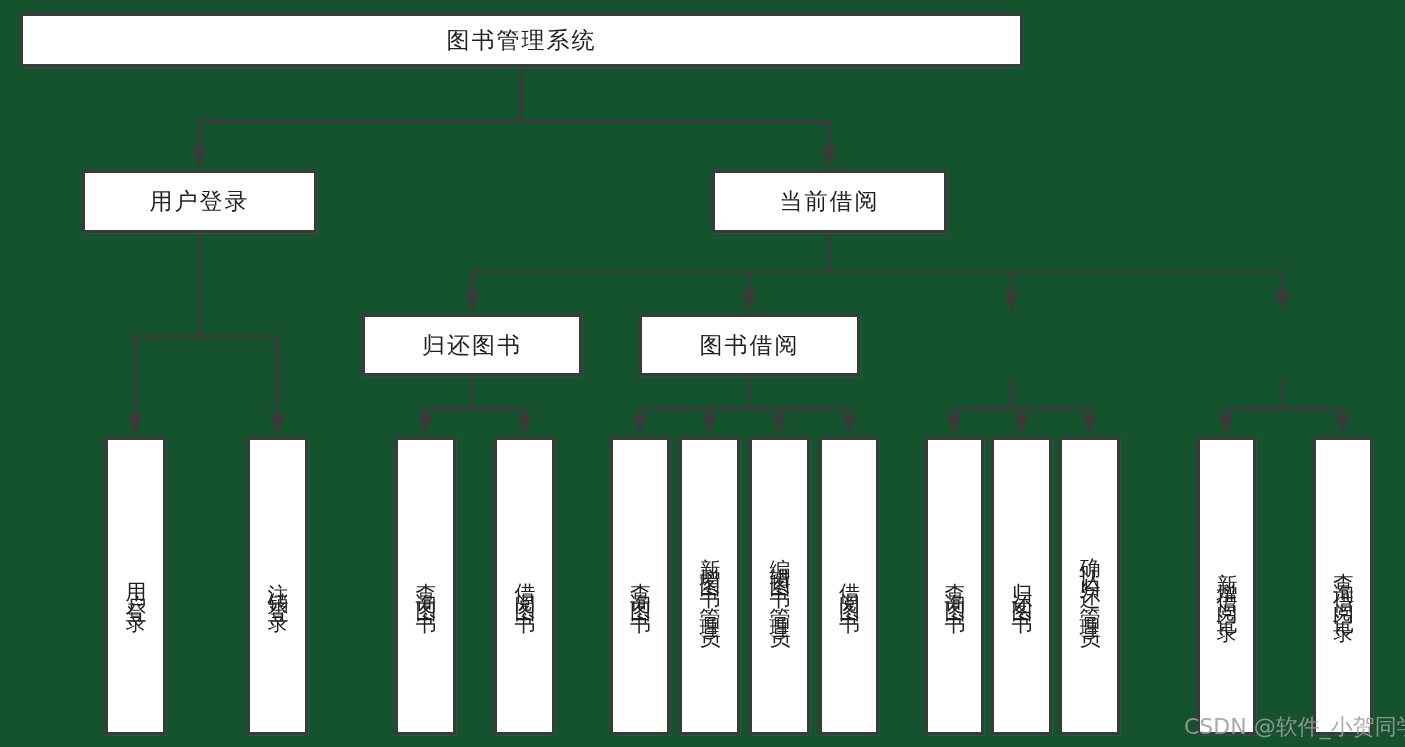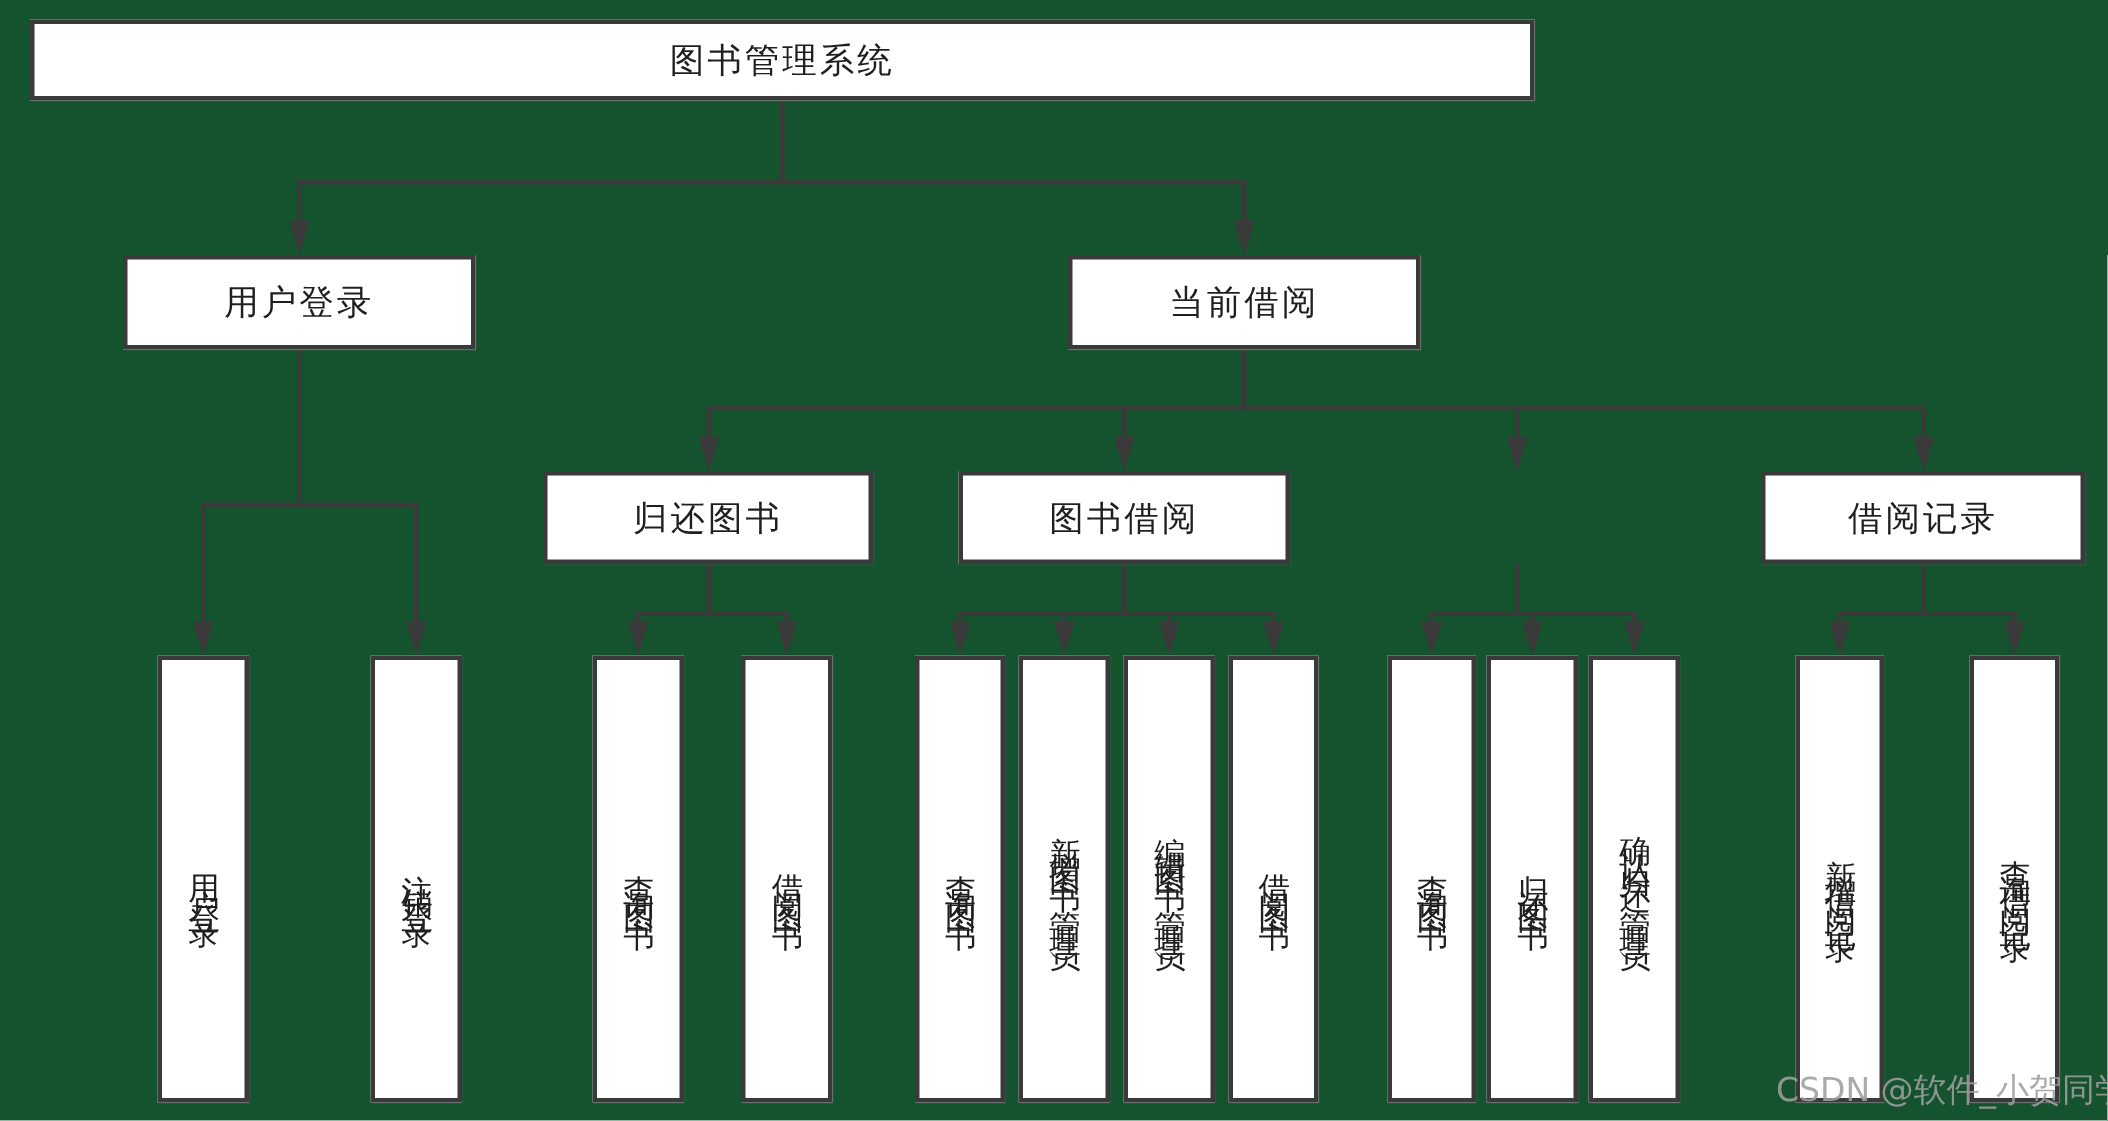--- a/index.html
+++ b/index.html
@@ -125,23 +125,20 @@
   <div class="box" style="left:712px; top:170px; width:235px; height:63px;">
     <span class="hlabel">当前借阅</span>
   </div>
 
   <div class="box" style="left:362px; top:314px; width:220px; height:62px;">
     <span class="hlabel">归还图书</span>
   </div>
   <div class="box" style="left:639px; top:314px; width:221px; height:62px;">
     <span class="hlabel">图书借阅</span>
   </div>
-  <div class="box" style="left:1174px; top:314px; width:216px; height:62px;">
-    <span class="hlabel">借阅记录</span>
-  </div>
 
   <div class="box leaf" style="left:105px; width:61px;">
     <span class="vtext">用户登录</span>
   </div>
   <div class="box leaf" style="left:247px; width:61px;">
     <span class="vtext">注销登录</span>
   </div>
 
   <div class="box leaf" style="left:395px; width:61px;">
     <span class="vtext">查询图书</span>

